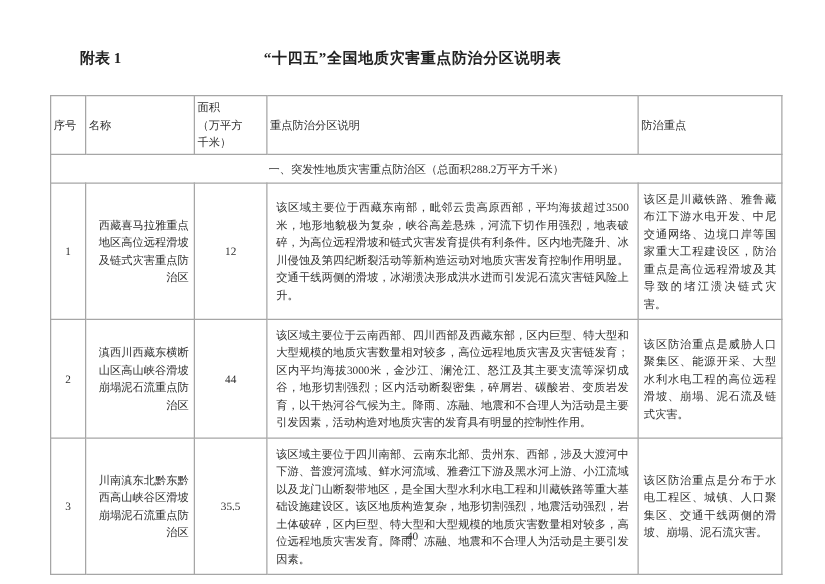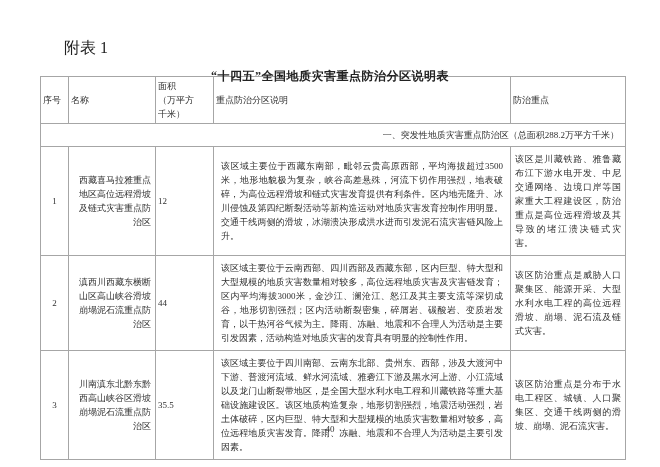--- a/index.html
+++ b/index.html
@@ -17,31 +17,30 @@
   }
   .title-row {
     position: relative;
     padding-top: 38px;
     height: 18px;
   }
   .doc-label {
     position: absolute;
     left: 64px;
     top: 38px;
-    font-size: 16px;
-    font-weight: normal;
+    font-size: 12px;
+    font-weight: bold;
     color: #222;
   }
   .doc-title {
     text-align: center;
     font-size: 12px;
     font-weight: bold;
     color: #222;
     letter-spacing: 0.5px;
-    margin-top: 30px;
   }
   table.main-table {
     border-collapse: collapse;
     table-layout: fixed;
     width: 585px;
     margin-left: 40px;
     margin-top: 20px;
   }
   table.main-table th,
   table.main-table td {
@@ -56,37 +55,37 @@
     text-align: left;
     vertical-align: middle;
     height: 44px;
     padding: 2px 2px;
   }
   th.area-header {
     white-space: pre-line;
   }
   td.section-cell {
     font-weight: bold;
-    text-align: right;
+    text-align: center;
     padding: 4px 6px;
     height: 16px;
   }
   td.no-cell {
     text-align: center;
     vertical-align: middle;
     padding: 2px;
   }
   td.name-cell {
     text-align: right;
     vertical-align: middle;
     padding: 4px 4px;
     line-height: 16px;
   }
   td.area-cell {
-    text-align: left;
+    text-align: center;
     vertical-align: middle;
     padding: 2px;
   }
   td.desc-cell {
     text-align: justify;
     vertical-align: middle;
     padding: 5px 7px;
     line-height: 15px;
   }
   td.focus-cell {

